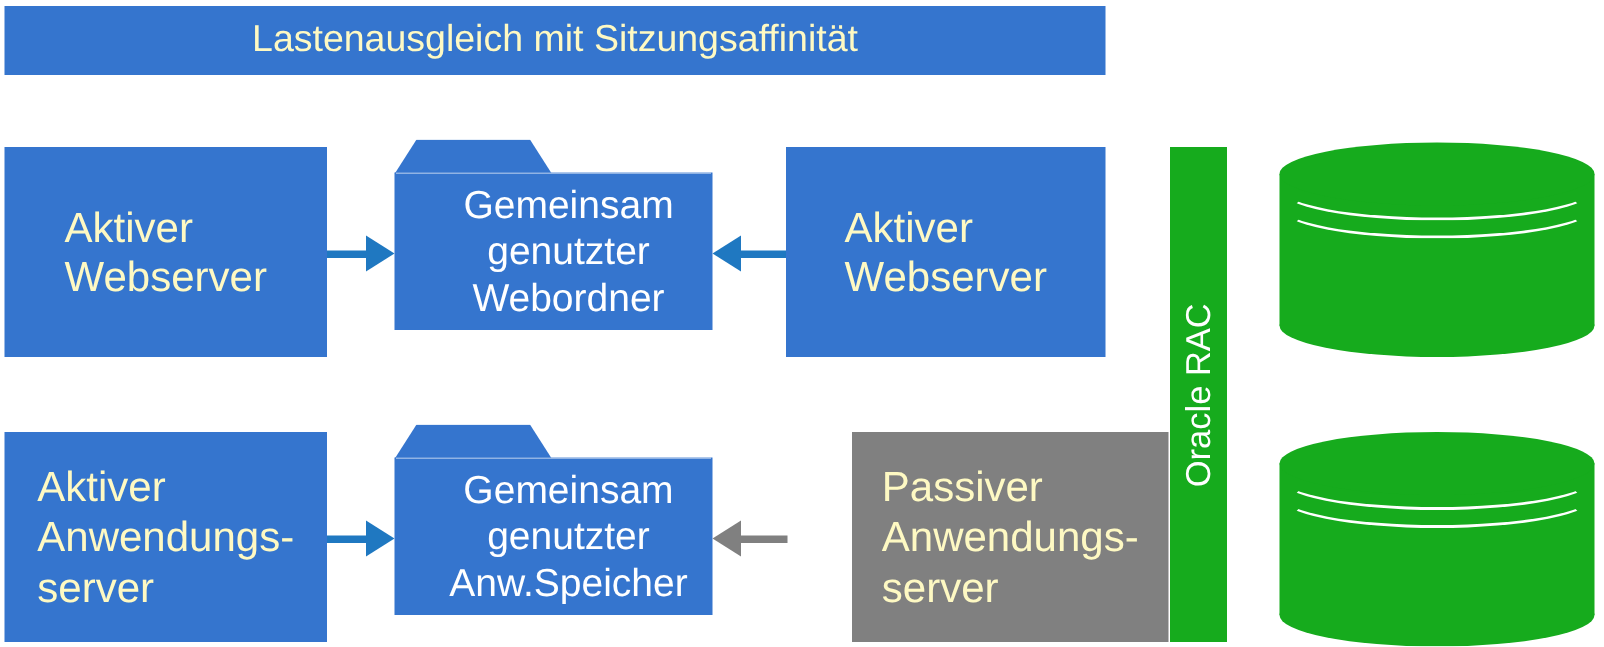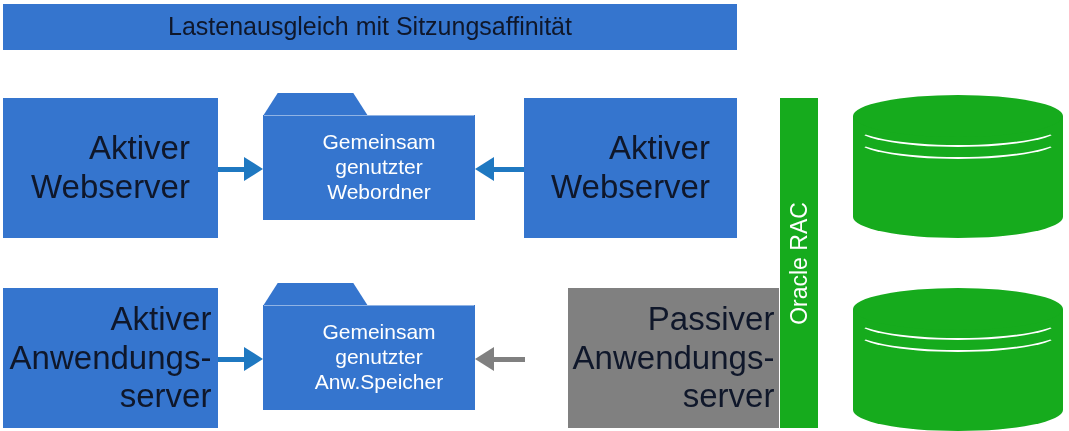--- a/index.html
+++ b/index.html
@@ -17,39 +17,39 @@
     background: #ffffff;
     overflow: hidden;
   }
 
   .node {
     position: absolute;
     box-sizing: border-box;
     display: flex;
     align-items: center;
     justify-content: center;
-    text-align: right;
-    color: #0f172a;
+    text-align: left;
+    color: #fef9c3;
     line-height: 1.18;
     white-space: pre-line;
   }
 
   
   #title-banner {
     left: 3px;
     top: 4px;
     width: 734px;
     height: 46px;
     background: #3575ce;
     font-size: 25px;
   }
 
   
   .server-box {
-    font-size: 33px;
+    font-size: 28px;
   }
   .blue-box  { background: #3575ce; }
   .gray-box  { background: #808080; margin-left: 44px; }
 
   #web-server-left     { left: 3px;   top: 98px;  width: 215px; height: 140px; }
   #web-server-right    { left: 524px; top: 98px;  width: 213px; height: 140px; }
   #app-server-active   { left: 3px;   top: 288px; width: 215px; height: 140px; }
   #app-server-passive  { left: 524px; top: 288px; width: 211px; height: 140px; }
 
   
@@ -70,21 +70,21 @@
     left: 0;
     top: 22px;
     width: 212px;
     height: 105px;
     background: #3575ce;
     display: flex;
     align-items: center;
     justify-content: center;
     text-align: center;
     color: #ffffff;
-    font-size: 21px;
+    font-size: 26px;
     line-height: 1.18;
     white-space: pre-line;
     box-sizing: border-box;
     padding-left: 20px;
   }
   .folder-seam {
     position: absolute;
     left: 1px;
     top: 22px;
     width: 210px;

